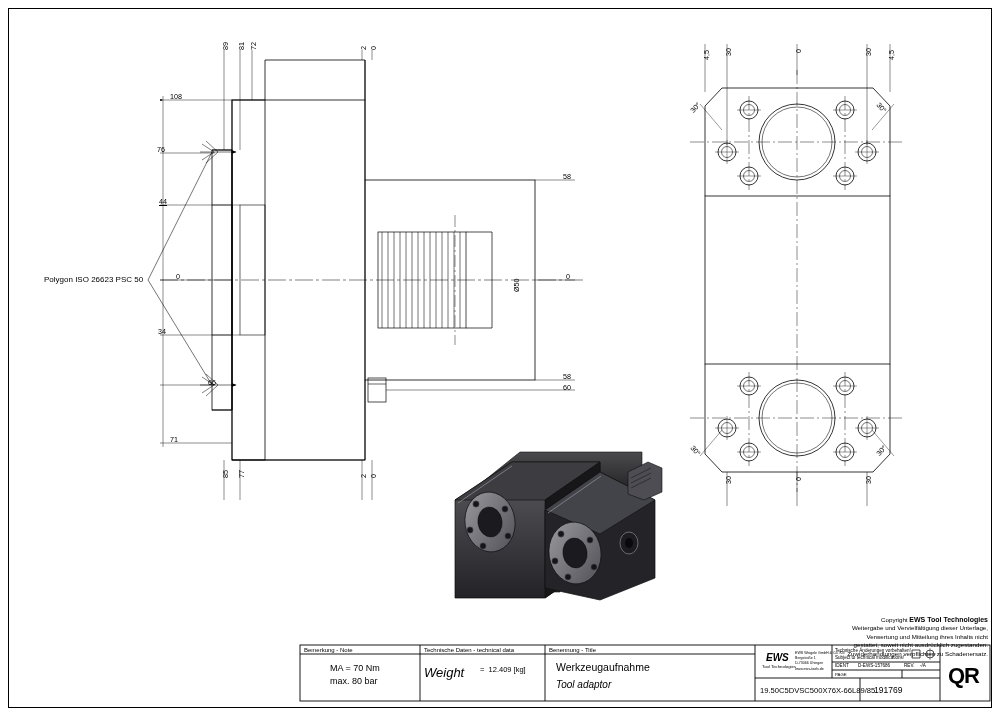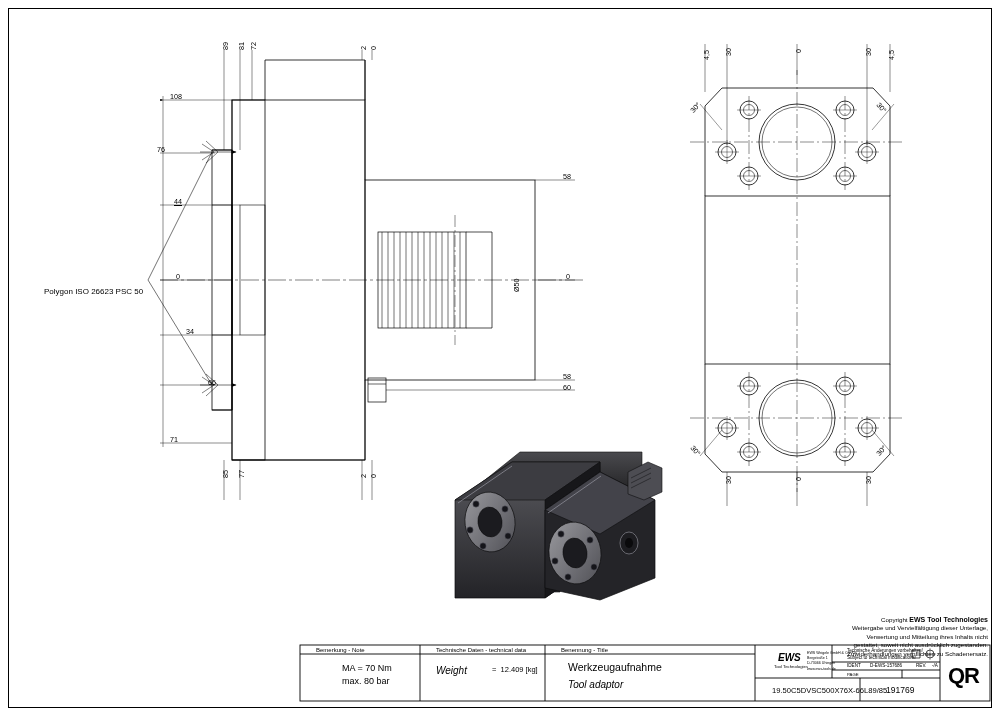--- a/index.html
+++ b/index.html
@@ -3,21 +3,21 @@
 <meta charset="utf-8">
 <style>
   html,body{margin:0;padding:0;background:#ffffff;}
   body{width:1000px;height:715px;font-family:"Liberation Sans",sans-serif;color:#000;}
   #sheet{position:relative;width:1000px;height:715px;overflow:hidden;background:#fff;}
   .frame{position:absolute;left:8px;top:8px;width:982px;height:698px;border:1.5px solid #000;}
   svg{position:absolute;left:0;top:0;width:1000px;height:715px;overflow:visible;}
   .lbl{position:absolute;font-size:7.2px;line-height:1;white-space:nowrap;color:#000;}
   .lbl.vert{transform:rotate(-90deg);transform-origin:left top;}
   .lbl.m{font-size:8px;}
-  .tbtxt{position:absolute;font-size:6px;line-height:1.25;white-space:pre;margin-left:12px;}
+  .tbtxt{position:absolute;font-size:6px;line-height:1.25;white-space:pre;}
   .cpy{position:absolute;right:18px;text-align:right;font-size:6.2px;line-height:1.35;}
   .cpy b{font-size:7px;}
   .it{font-style:italic;}
   .qr{position:absolute;font-size:22px;font-weight:bold;letter-spacing:-1px;}
 </style>
 </head>
 <body>
 
 <div id="sheet">
   <div class="frame"></div>
@@ -294,44 +294,44 @@
     <g stroke="#000" fill="none" stroke-width="0.7">
       <path d="M912 650 L920 650 L920 658 L912 658 Z"></path>
       <circle cx="930" cy="654" r="4"></circle>
       <line x1="930" y1="648" x2="930" y2="660" stroke-width="0.4"></line>
       <line x1="924" y1="654" x2="936" y2="654" stroke-width="0.4"></line>
     </g>
   </svg>
 
   <div class="lbl" style="left:170px;top:93px;">108</div>
   <div class="lbl" style="left:157px;top:146px;">76</div>
-  <div class="lbl" style="left:174px;top:198px;text-decoration:underline;">44</div>
+  <div class="lbl" style="left:159px;top:198px;text-decoration:underline;">44</div>
   <div class="lbl" style="left:176px;top:273px;">0</div>
-  <div class="lbl" style="left:186px;top:328px;">34</div>
+  <div class="lbl" style="left:158px;top:328px;">34</div>
   <div class="lbl" style="left:170px;top:379px;margin-left:38px;">66</div>
   <div class="lbl" style="left:170px;top:436px;">71</div>
 
   <div class="lbl vert" style="left:222px;top:50px;">89</div>
   <div class="lbl vert" style="left:238px;top:50px;">81</div>
   <div class="lbl vert" style="left:250px;top:50px;">72</div>
   <div class="lbl vert" style="left:360px;top:50px;">2</div>
   <div class="lbl vert" style="left:370px;top:50px;">0</div>
 
   <div class="lbl vert" style="left:222px;top:478px;">85</div>
   <div class="lbl vert" style="left:238px;top:478px;">77</div>
   <div class="lbl vert" style="left:360px;top:478px;">2</div>
   <div class="lbl vert" style="left:370px;top:478px;">0</div>
 
   <div class="lbl" style="left:563px;top:173px;">58</div>
   <div class="lbl" style="left:566px;top:273px;">0</div>
   <div class="lbl" style="left:563px;top:373px;">58</div>
   <div class="lbl" style="left:563px;top:384px;">60</div>
 
   <div class="lbl vert" style="left:513px;top:292px;">Ø50</div>
-  <div class="lbl m" style="left:44px;top:288px;">Polygon ISO 26623 PSC 50</div>
+  <div class="lbl m" style="left:44px;top:276px;">Polygon ISO 26623 PSC 50</div>
 
   <div class="lbl vert" style="left:703px;top:60px;">4,5</div>
   <div class="lbl vert" style="left:725px;top:56px;">30</div>
   <div class="lbl vert" style="left:795px;top:53px;">0</div>
   <div class="lbl vert" style="left:865px;top:56px;">30</div>
   <div class="lbl vert" style="left:888px;top:60px;">4,5</div>
 
   <div class="lbl vert" style="left:725px;top:484px;">30</div>
   <div class="lbl vert" style="left:795px;top:481px;">0</div>
   <div class="lbl vert" style="left:865px;top:484px;">30</div>
@@ -347,21 +347,21 @@
     <div>Verwertung und Mitteilung ihres Inhalts nicht</div>
     <div>gestattet, soweit nicht ausdrücklich zugestanden.</div>
     <div>Zuwiderhandlungen verpflichten zu Schadenersatz.</div>
   </div>
 
   <div class="tbtxt" style="left:304px;top:647px;">Bemerkung - Note</div>
   <div class="tbtxt" style="left:330px;top:663px;font-size:9px;text-align:center;">MA = 70 Nm</div>
   <div class="tbtxt" style="left:330px;top:676px;font-size:9px;">max. 80 bar</div>
 
   <div class="tbtxt" style="left:424px;top:647px;">Technische Daten - technical data</div>
-  <div class="tbtxt it" style="left:424px;top:665px;font-size:10px;">Weight</div>
+  <div class="tbtxt it" style="left:424px;top:665px;font-size:13px;">Weight</div>
   <div class="tbtxt" style="left:480px;top:665px;font-size:7.5px;">=  12.409 [kg]</div>
 
   <div class="tbtxt" style="left:549px;top:647px;">Benennung - Title</div>
   <div class="tbtxt" style="left:556px;top:661px;font-size:10.5px;">Werkzeugaufnahme</div>
   <div class="tbtxt it" style="left:556px;top:679px;font-size:10px;">Tool adaptor</div>
 
   <div class="tbtxt" style="left:766px;top:652px;font-size:10px;font-weight:bold;font-style:italic;">EWS</div>
   <div class="tbtxt" style="left:762px;top:664px;font-size:4.3px;">Tool Technologies</div>
   <div class="tbtxt" style="left:795px;top:651px;font-size:3.6px;line-height:1.45;">EWS Weigele GmbH &amp; Co. KG
 Bergstraße 1

